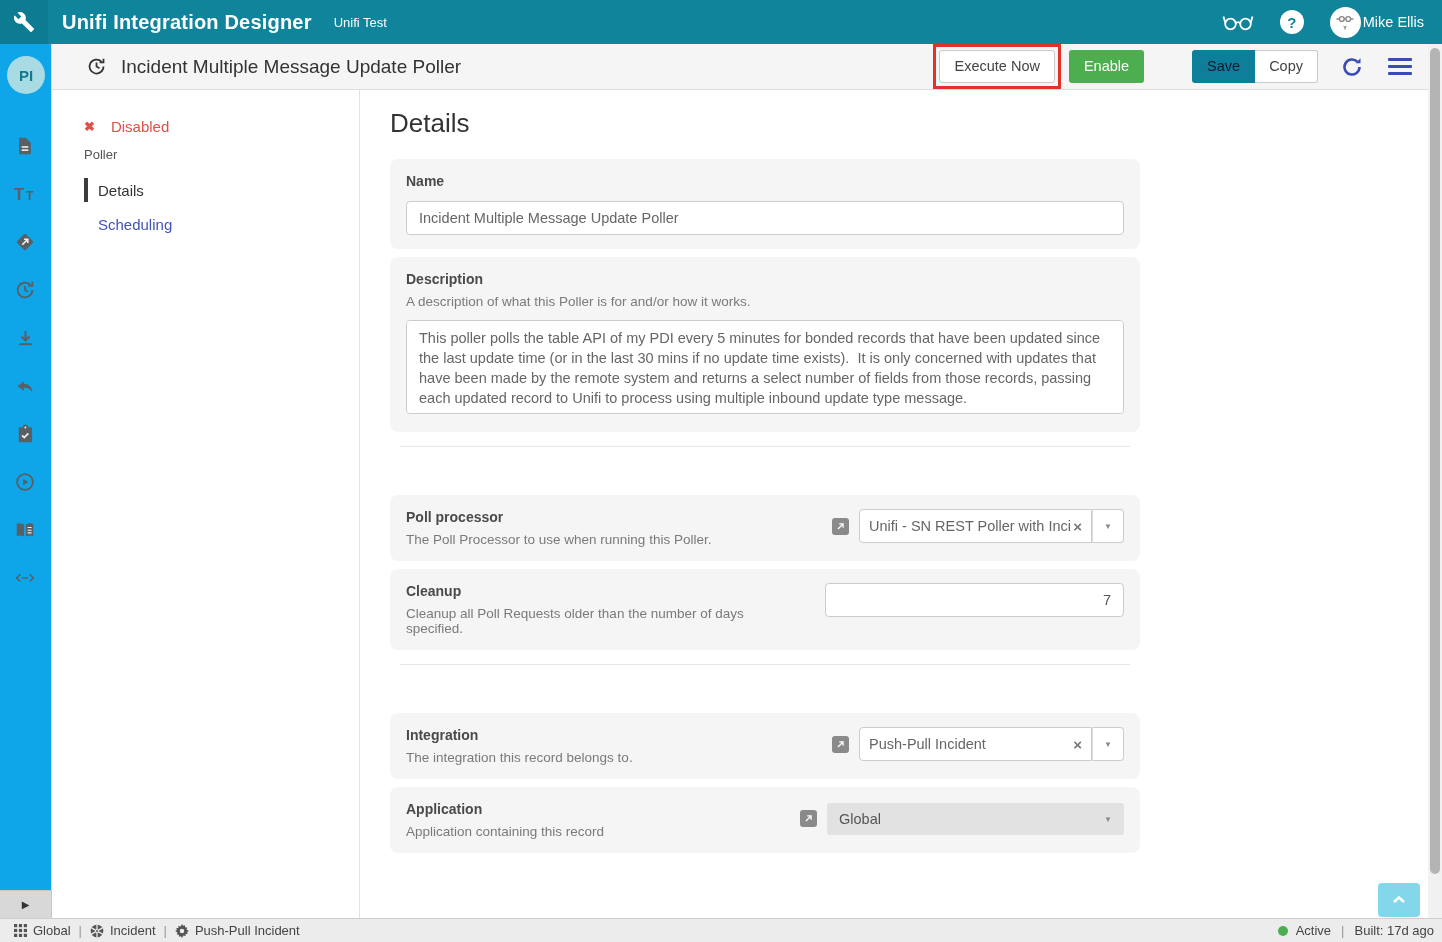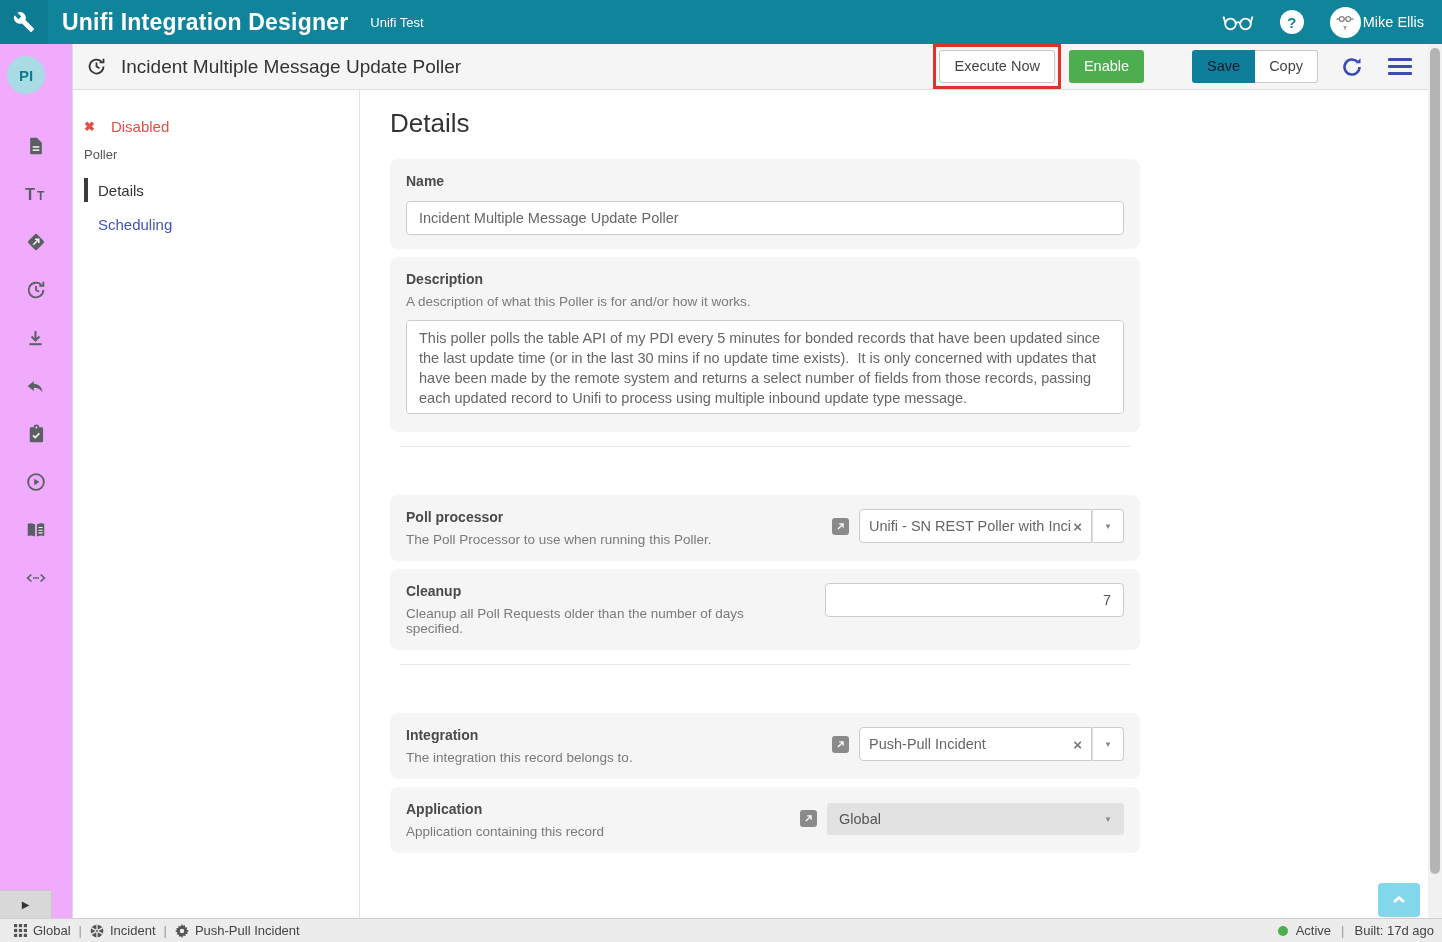--- a/index.html
+++ b/index.html
@@ -10,21 +10,21 @@
     background: #ffffff;
     overflow: hidden;
     color:#444;
   }
   
   .topbar {
     position:absolute; top:0; left:0; right:0; height:44px;
     background:#0f849b; display:flex; align-items:center; color:#fff; z-index:30;
   }
   .logo-box { width:48px; height:44px; display:flex; align-items:center; justify-content:center; background:#0d7c92; }
-  .app-title { font-size:23px; font-weight:bold; margin-left:14px; letter-spacing:.2px; }
+  .app-title { font-size:20px; font-weight:bold; margin-left:14px; letter-spacing:.2px; }
   .env-label { font-size:13px; margin-left:22px; font-weight:normal; }
   .topbar-right { margin-left:auto; display:flex; align-items:center; gap:26px; padding-right:18px; }
   .help-circle { width:24px; height:24px; border-radius:50%; background:#fff; color:#0f849b;
     font-weight:bold; font-size:15px; display:flex; align-items:center; justify-content:center; cursor:pointer; }
   .user-chip { display:flex; align-items:center; gap:2px; cursor:pointer; }
   .avatar-circle { width:31px; height:31px; border-radius:50%; background:#fff; display:flex; align-items:center; justify-content:center; overflow:hidden; }
   .user-name { font-size:14.5px; }
 
   
   .titlebar {
@@ -42,22 +42,22 @@
   .btn-copy  { background:#fff; border:1px solid #c9c9c9; color:#444; border-radius:0 3px 3px 0; border-left:none; }
   .annotation-box { border:3px solid #e23227; padding:3px; display:inline-flex; background:transparent; }
   .btn-group { display:flex; margin-left:8px; }
   .icon-btn { background:none; border:none; cursor:pointer; display:flex; align-items:center; }
   .refresh-btn { margin:0 14px 0 22px; }
   .menu-btn { margin-left:10px; margin-right:4px; display:flex; flex-direction:column; gap:4px; }
   .menu-btn span { display:block; width:24px; height:3.2px; background:#3a4cb0; border-radius:1px; }
 
   
   .rail {
-    position:absolute; top:44px; left:0; bottom:24px; width:73px;
-    background:#f0abfc; border-right:1px solid #dcdcdc; z-index:20;
+    position:absolute; top:44px; left:0; bottom:24px; width:52px;
+    background:#0ea5e9; border-right:1px solid #dcdcdc; z-index:20;
   }
   .pi-avatar {
     position:absolute; top:12px; left:7px; width:38px; height:38px; border-radius:50%;
     background:#a9dbe4; color:#15798e; font-weight:bold; font-size:15px;
     display:flex; align-items:center; justify-content:center; cursor:pointer;
   }
   .rail-icons { position:absolute; top:78px; left:0; right:1px; display:flex; flex-direction:column; }
   .rail-item { height:48px; display:flex; align-items:center; justify-content:center; cursor:pointer; }
   .rail-expand {
     position:absolute; bottom:0; left:0; width:52px; height:28px; background:#d8d8d8;

